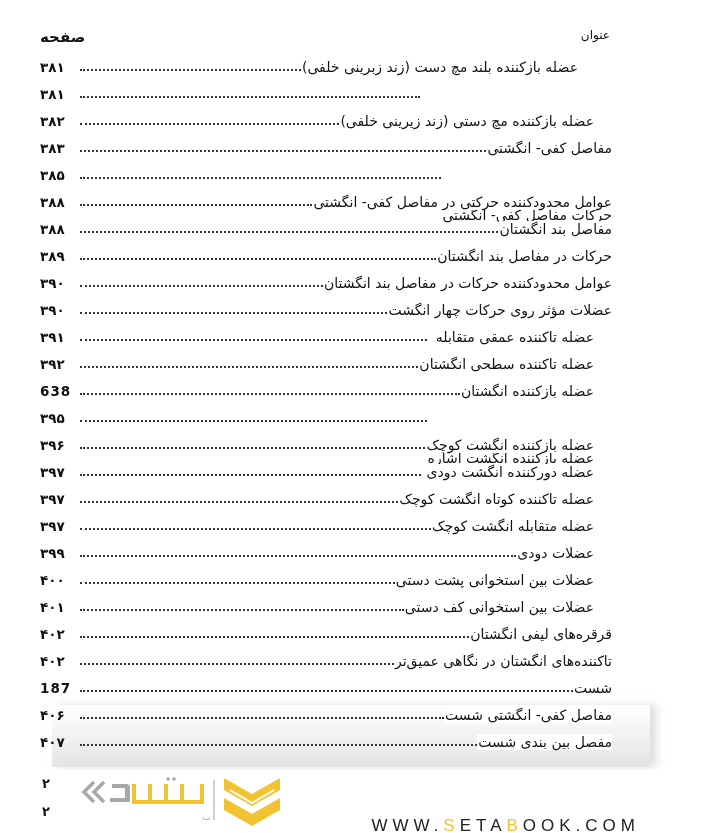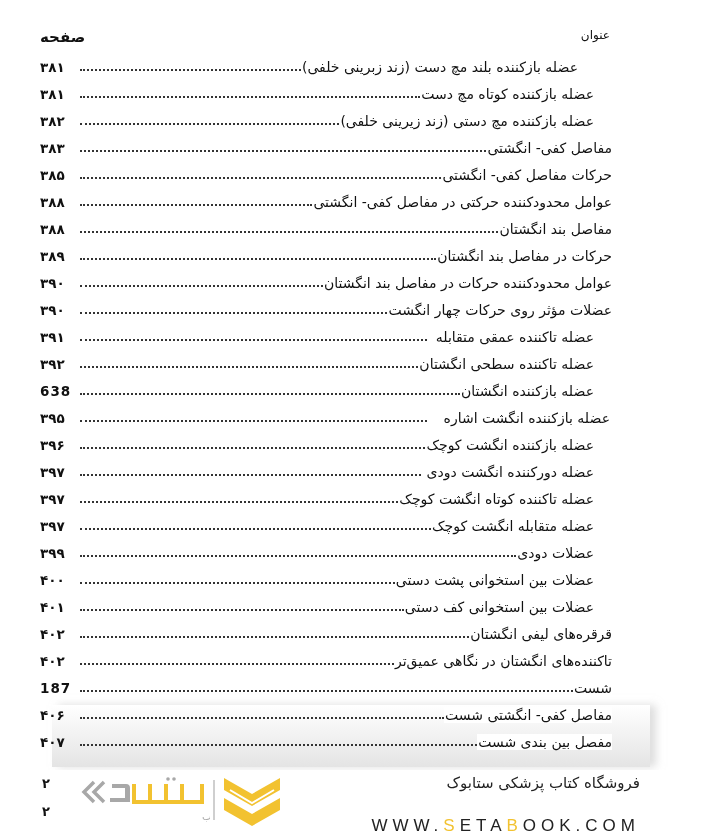--- a/index.html
+++ b/index.html
@@ -38,36 +38,35 @@
   </div>
 
   <div class="toc" id="toc">
       <div class="row">
         <span class="dots" style="width: 237px;"></span>
         <span class="title" style="right: 34px;">عضله بازکننده بلند مچ دست (زند زبرینی خلفی)</span>
         <span class="pg">۳۸۱</span>
       </div>
       <div class="row">
         <span class="dots" style="width: 340px;"></span>
-        <span class="title" style="right: 18px;">عضله بازکننده کوتاه مچ دست</span>
         <span class="pg">۳۸۱</span>
       </div>
       <div class="row">
         <span class="dots" style="width: 259px;"></span>
         <span class="title" style="right: 18px;">عضله بازکننده مچ دستی (زند زیرینی خلفی)</span>
         <span class="pg">۳۸۲</span>
       </div>
       <div class="row">
         <span class="dots" style="width: 406px;"></span>
         <span class="title" style="right: 0px;">مفاصل کفی- انگشتی</span>
         <span class="pg">۳۸۳</span>
       </div>
       <div class="row">
         <span class="dots" style="width: 361px;"></span>
-        <span class="title" style="right: 0px;">حرکات مفاصل کفی- انگشتی</span>
+        <span class="title" style="right: 0px; margin-top: 40px;">حرکات مفاصل کفی- انگشتی</span>
         <span class="pg">۳۸۵</span>
       </div>
       <div class="row">
         <span class="dots" style="width: 232px;"></span>
         <span class="title" style="right: 0px;">عوامل محدودکننده حرکتی در مفاصل کفی- انگشتی</span>
         <span class="pg">۳۸۸</span>
       </div>
       <div class="row">
         <span class="dots" style="width: 418px;"></span>
         <span class="title" style="right: 0px;">مفاصل بند انگشتان</span>
@@ -98,21 +97,21 @@
         <span class="title" style="right: 18px;">عضله تاکننده سطحی انگشتان</span>
         <span class="pg">۳۹۲</span>
       </div>
       <div class="row">
         <span class="dots" style="width: 380px;"></span>
         <span class="title" style="right: 18px;">عضله بازکننده انگشتان</span>
         <span class="pg">638</span>
       </div>
       <div class="row">
         <span class="dots" style="width: 347px;"></span>
-        <span class="title" style="right: 2px;">عضله بازکننده انگشت اشاره</span>
+        <span class="title" style="right: 18px; margin-top: 40px;">عضله بازکننده انگشت اشاره</span>
         <span class="pg">۳۹۵</span>
       </div>
       <div class="row">
         <span class="dots" style="width: 345px;"></span>
         <span class="title" style="right: 18px;">عضله بازکننده انگشت کوچک</span>
         <span class="pg">۳۹۶</span>
       </div>
       <div class="row">
         <span class="dots" style="width: 341px;"></span>
         <span class="title" style="right: 18px;">عضله دورکننده انگشت دودی</span>
@@ -186,17 +185,16 @@
     <circle cx="94" cy="3" r="1.8" fill="#a8a8a8"></circle>
     <text x="122" y="44" text-anchor="end" font-size="10" fill="#a8a8a8" direction="rtl">فروشگاه اینترنتی کتاب</text>
   </svg>
   <div class="sep"></div>
   <svg class="chev" viewBox="0 0 60 52">
     <path d="M2 2 L30 18 L58 2 L58 14 L30 30 L2 14 Z" fill="#f2c230"></path>
     <path d="M2 22 L30 38 L58 22 L58 34 L30 50 L2 34 Z" fill="#f2c230"></path>
     <path d="M8 14 L30 27 L52 14" fill="none" stroke="#fff" stroke-width="2"></path>
   </svg>
 
-  <div class="store-name">فروشگاه کتاب پزشکی ستابوک</div>
   <div class="store-url">
     <span>WWW.</span><span class="y">S</span><span>ETA</span><span class="y">B</span><span>OOK.COM</span>
   </div>
 </div>
 
 </body></html>

